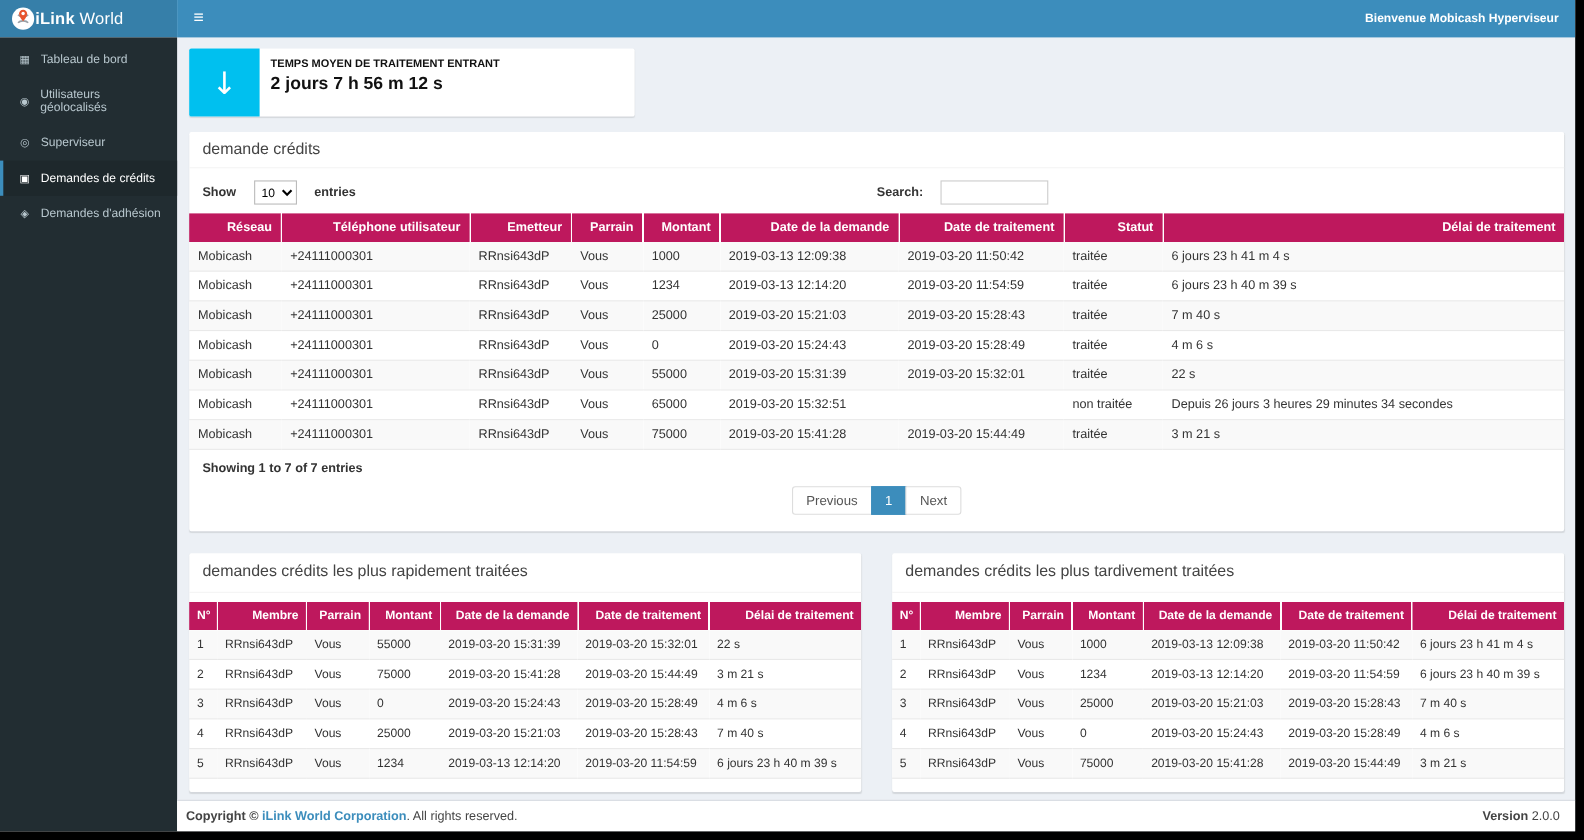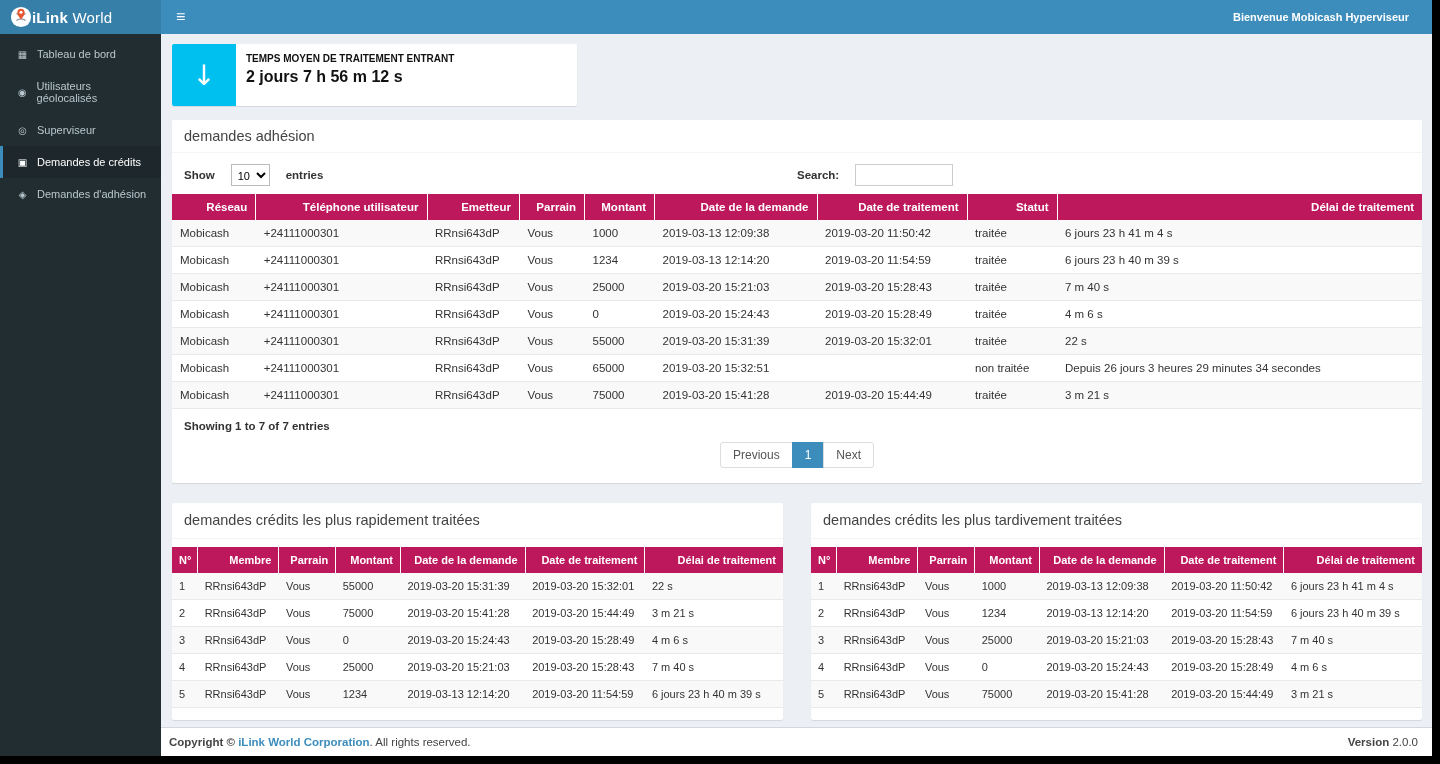--- a/index.html
+++ b/index.html
@@ -8,21 +8,21 @@
 
   
   .topbar { display:flex; height:34px; }
   .logo { width:161px; background:#367fa9; color:#fff; display:flex; align-items:center; gap:0; padding-left:10px; }
   .logo-mark { width:22px; height:22px; }
   .brand-text { font-size:15px; letter-spacing:.2px; }
   .brand-text b { font-weight:bold; }
   .brand-text .light { font-weight:300; }
   .navbar { flex:1; background:#3c8dbc; display:flex; align-items:center; justify-content:space-between; }
   .hamburger { color:#fff; font-size:16px; padding:0 15px; cursor:pointer; line-height:34px; }
-  .welcome { color:#fff; font-weight:bold; font-size:11px; padding-right:23px; }
+  .welcome { color:#fff; font-weight:bold; font-size:11px; padding-right:15px; }
 
   
   .main { display:flex; height:722px; }
   .sidebar { width:161px; background:#222d32; flex:none; padding-top:4px; }
   .side-item { display:flex; align-items:center; gap:8px; color:#b8c7ce; font-size:11px; padding:10px 10px 10px 13px; border-left:3px solid transparent; cursor:pointer; }
   .side-item .icon { width:13px; text-align:center; font-size:10px; font-family:"DejaVu Sans",sans-serif; }
   .side-item.active { background:#1e282c; color:#fff; border-left-color:#3c8dbc; }
   .right-col { flex:1; display:flex; flex-direction:column; }
   .content { flex:1; padding:10px 10px 0 11px; }
 
@@ -124,21 +124,21 @@
 
         <div class="info-box">
           <div class="info-icon">↓</div>
           <div class="info-content">
             <div class="info-title">TEMPS MOYEN DE TRAITEMENT ENTRANT</div>
             <div class="info-value">2 jours 7 h 56 m 12 s</div>
           </div>
         </div>
 
         <div class="box">
-          <div class="box-header">demandes adhésion</div>
+          <div class="box-header">demande crédits</div>
           <div class="table-controls">
             <div class="controls-left">
               <span>Show</span>
               <select>
                 <option>10</option>
               </select>
               <span>entries</span>
             </div>
             <div class="controls-right">
               <span>Search:</span>

